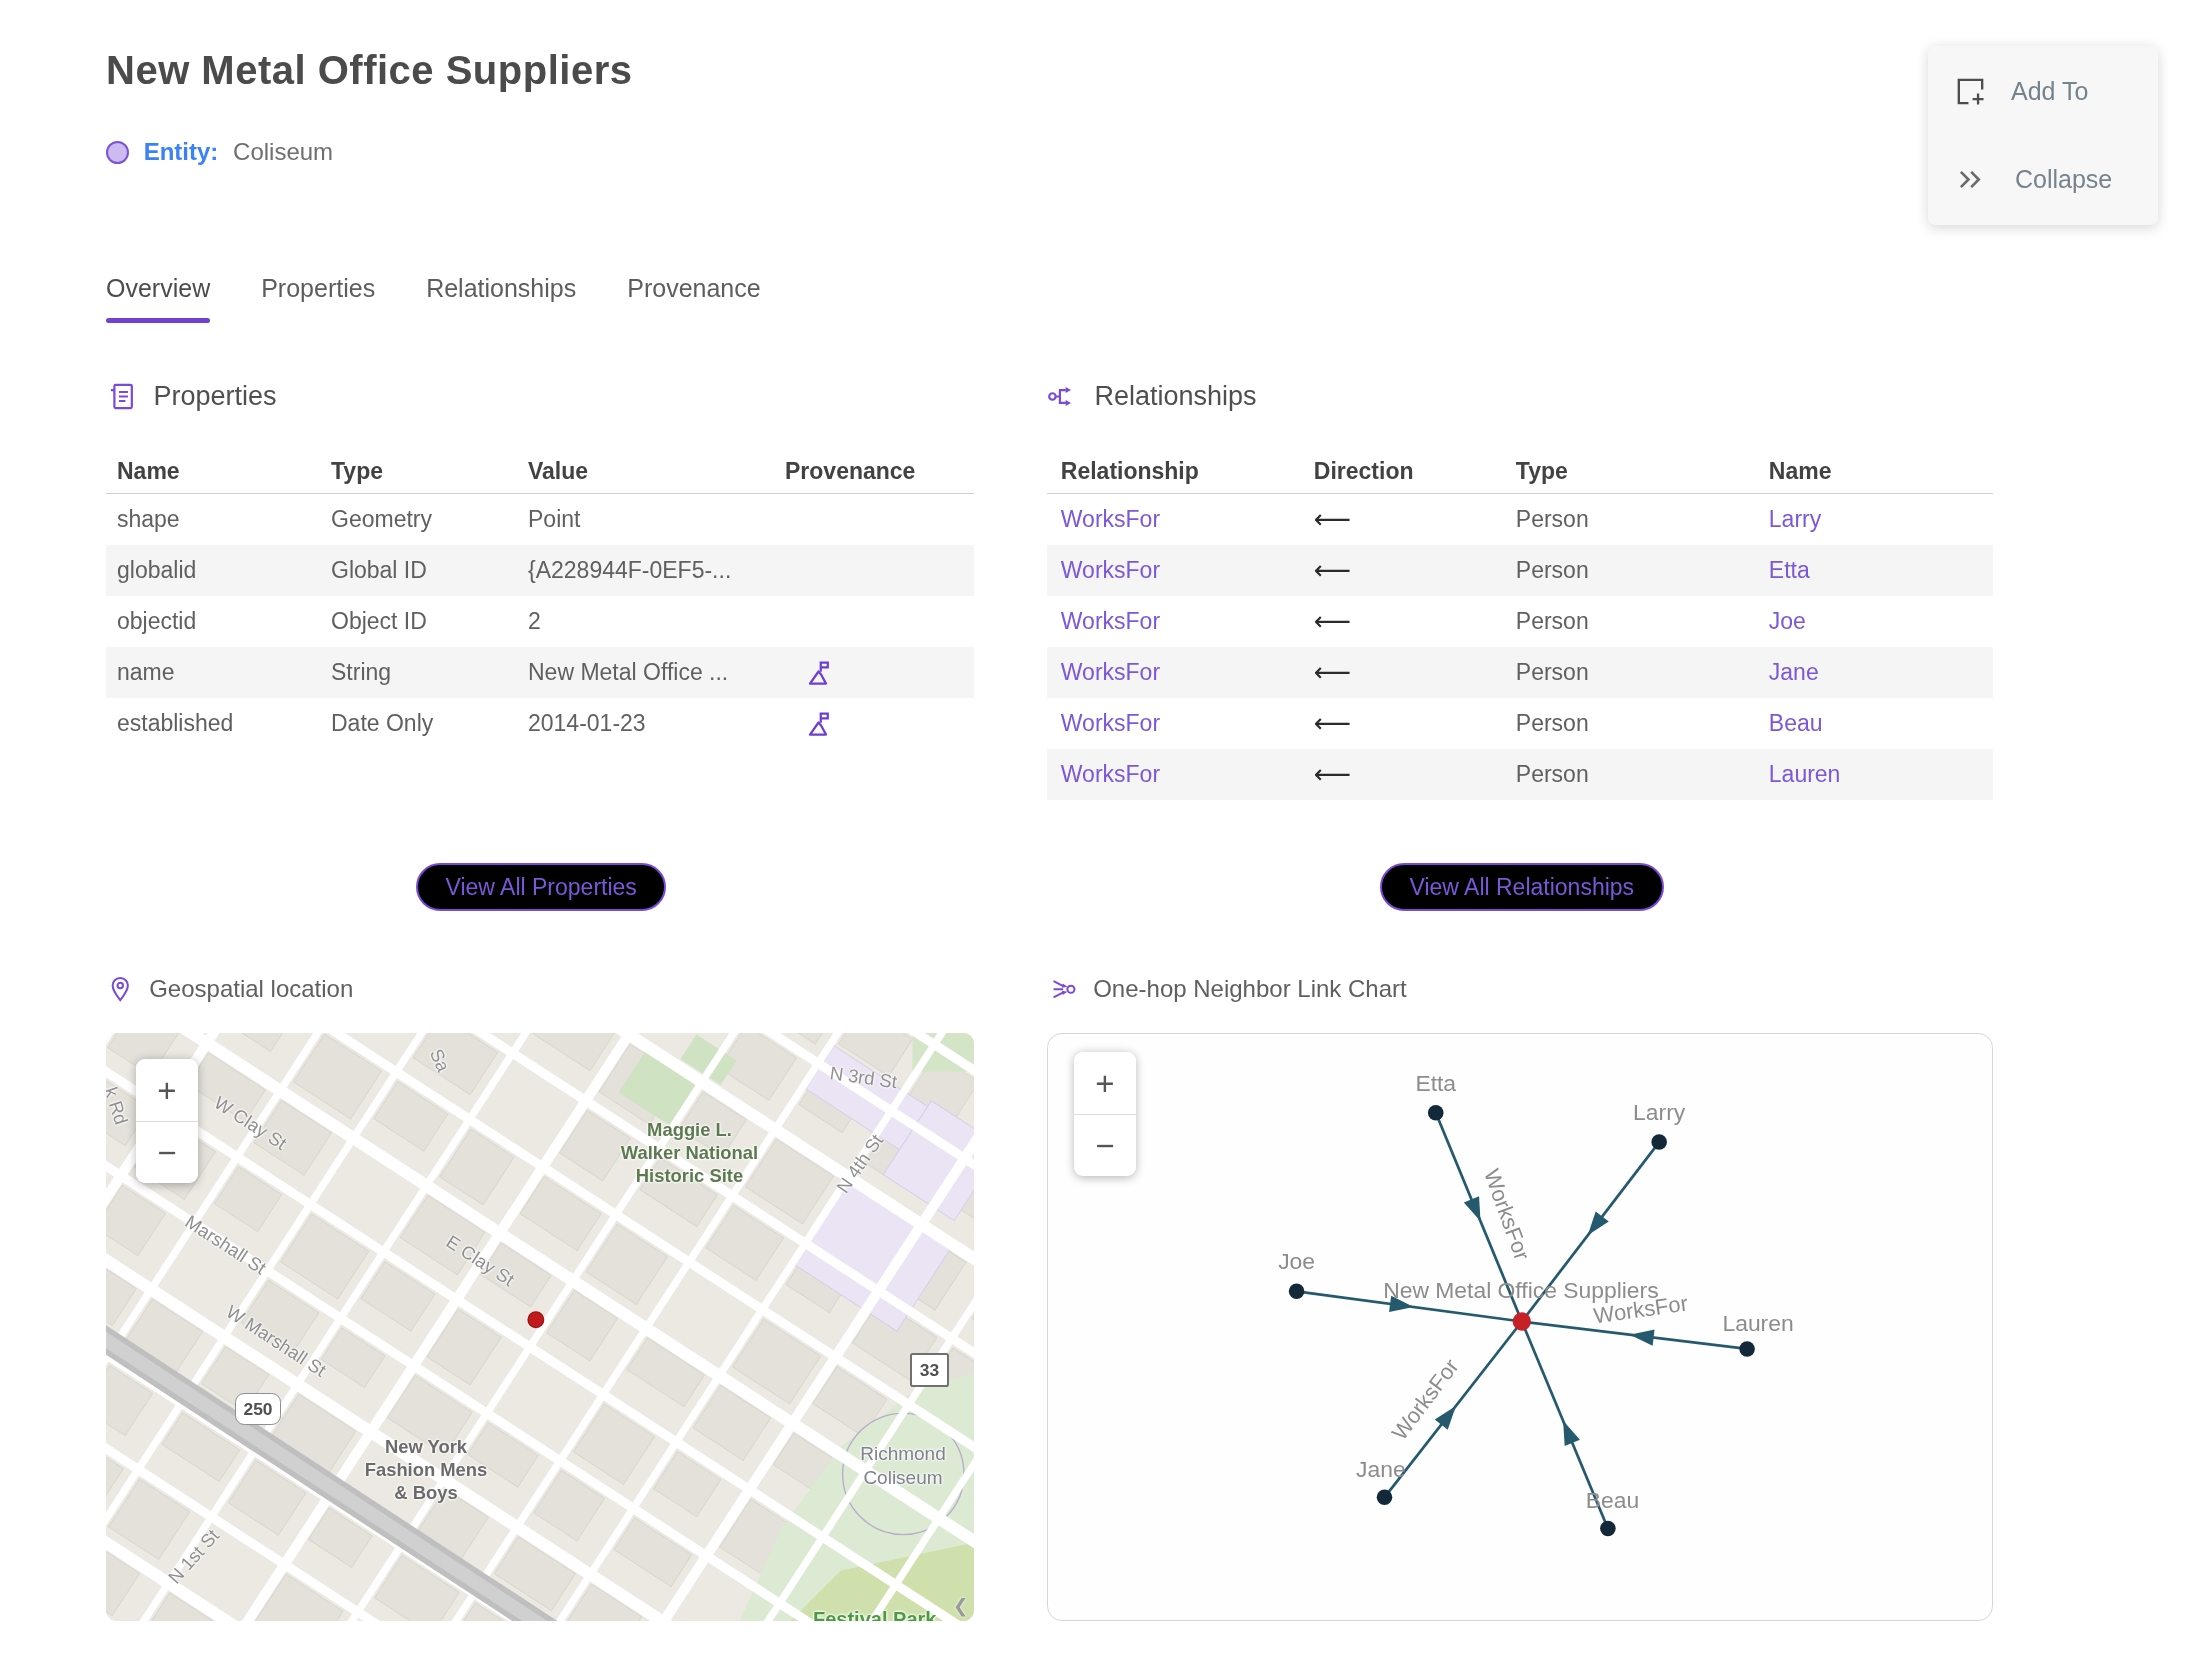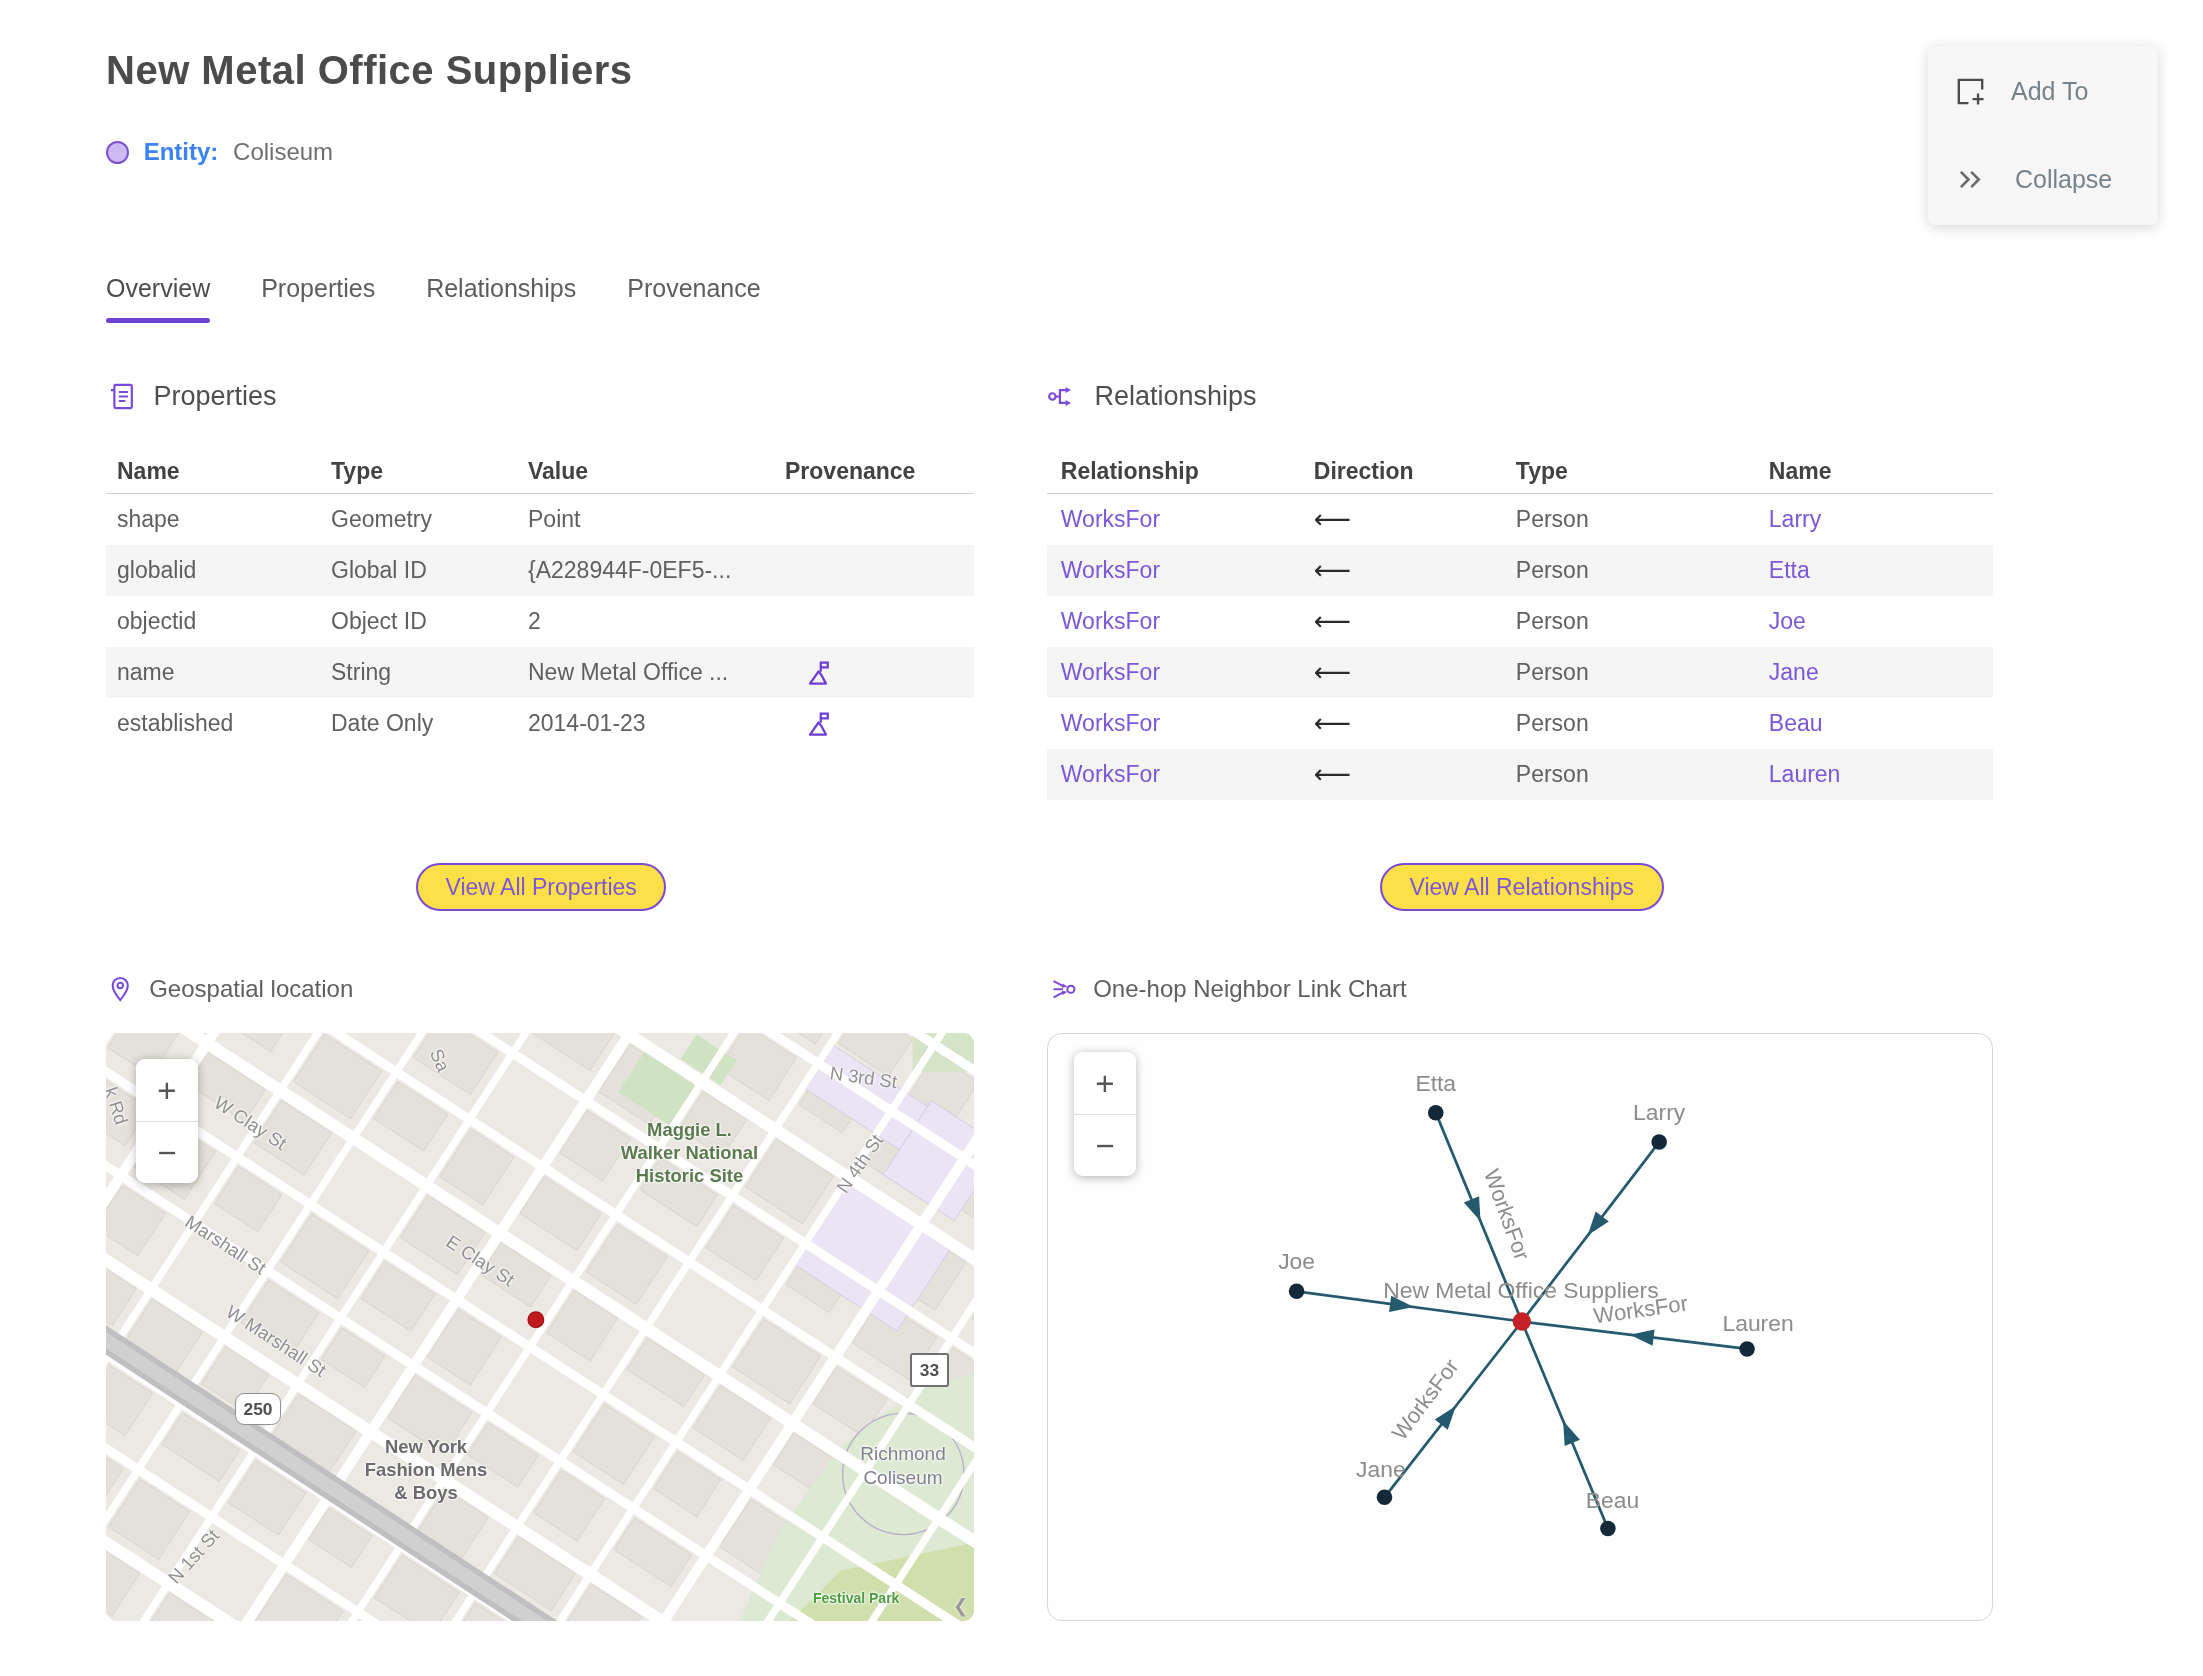--- a/index.html
+++ b/index.html
@@ -38,35 +38,35 @@
   .p-grid{grid-template-columns:214px 197px 257px 199px;padding-left:11px;width:868px;}
   .r-grid{grid-template-columns:253px 202px 253px 225px;padding-left:13.8px;width:946px;}
   .t-head{height:44px;font-size:23px;font-weight:bold;color:#424242;border-bottom:0.9px solid #cfcfcf;}
   .t-row{height:51px;font-size:23px;color:#606060;}
   .t-row.alt{background:#f5f5f5;}
   .plink{color:#7b57d9;cursor:pointer;}
   .dir-arrow{font-size:26px;color:#2b2b2b;}
   .flag svg{width:30px;height:30px;color:#6d3fd4;margin-left:20px;display:block;}
 
   
-  .view-btn{position:absolute;top:863px;height:48px;box-sizing:border-box;background:#fde047;
+  .view-btn{position:absolute;top:863px;height:48px;box-sizing:border-box;background:#000000;
             border:2.3px solid #7a49d8;border-radius:26px;color:#7b57d9;font-size:23px;
             font-family:"Liberation Sans",sans-serif;padding:0 27.5px;cursor:pointer;}
 
   
   .map-panel{position:absolute;left:106px;top:1033px;width:868px;height:588px;border-radius:11px;
              overflow:hidden;background:#ebe9e2;cursor:grab;}
   .map-panel svg{position:absolute;left:0;top:0;}
   .m-label{position:absolute;color:#8f8f8f;font-size:18.4px;white-space:nowrap;
            text-shadow:0 0 2.8px #fff,0 0 2.8px #fff,0 0 2.8px #fff;transform-origin:left center;}
   .m-label.multi{white-space:pre-line;text-align:center;line-height:1.25;}
   .lab-green{color:#5c7a50;font-weight:bold;}
   .lab-dark{color:#6b6b6b;font-weight:bold;}
   .lab-col{color:#80808f;font-size:19px;}
-  .lab-fest{color:#4d9b40;font-weight:bold;font-size:14px;}
+  .lab-fest{color:#4d9b40;font-weight:bold;font-size:20px;margin-top:18px;}
   .badge{position:absolute;background:#fff;color:#4f4f4f;font-weight:bold;font-size:17.4px;
          display:flex;align-items:center;justify-content:center;
          text-shadow:none;}
   .badge-250{left:129px;top:360px;width:44px;height:30px;border:1.8px solid #8f8f8f;border-radius:9.2px;}
   .badge-33{left:804px;top:320px;width:35px;height:30px;border:2.8px solid #707070;border-radius:2.8px;}
   .attrib-toggle{position:absolute;right:5.5px;bottom:3.7px;color:#9a9a9a;font-size:18.4px;cursor:pointer;
                  text-shadow:0 0 2.8px #fff;}
 
   
   .zoomctl{position:absolute;width:62px;background:#fff;border-radius:9.2px;box-shadow:0 1.8px 9.2px rgba(0,0,0,.28);overflow:hidden;z-index:5;}

